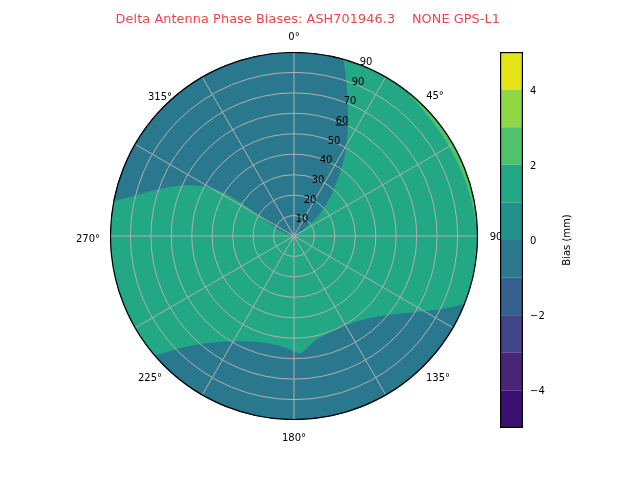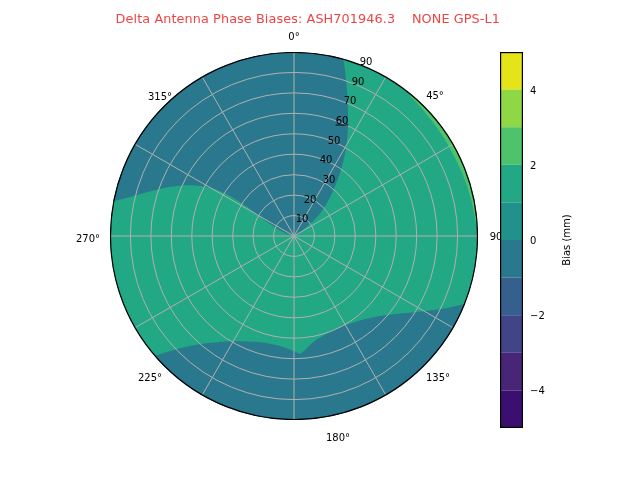--- a/index.html
+++ b/index.html
@@ -172,28 +172,28 @@
         <line x1="184" y1="184" x2="92" y2="24.6"></line>
       </g>
 
       <circle cx="184" cy="184" r="183.5" fill="none" stroke="#000000" stroke-width="1.2"></circle>
     </svg>
 
     <div class="theta-label" style="left:184px; top:-16px;">0°</div>
     <div class="theta-label" style="left:325px; top:43px;">45°</div>
     <div class="theta-label" style="left:386px; top:184px;">90</div>
     <div class="theta-label" style="left:328px; top:325px;text-align:center;">135°</div>
-    <div class="theta-label" style="left:184px; top:385px;margin-left:44px;">180°</div>
+    <div class="theta-label" style="left:184px; top:385px;">180°</div>
     <div class="theta-label" style="left:40px; top:325px;">225°</div>
     <div class="theta-label" style="left:-22px; top:186px;">270°</div>
     <div class="theta-label" style="left:38px; top:44px;margin-left:12px;">315°</div>
 
     <div class="r-label" style="left:192px; top:166px;">10</div>
     <div class="r-label" style="left:200px; top:147px;">20</div>
-    <div class="r-label" style="left:219px; top:127px;">30</div>
+    <div class="r-label" style="left:208px; top:127px;">30</div>
     <div class="r-label" style="left:216px; top:107px;">40</div>
     <div class="r-label" style="left:224px; top:88px;">50</div>
     <div class="r-label" style="left:232px; top:68px;text-decoration:underline;">60</div>
     <div class="r-label" style="left:240px; top:48px;">70</div>
     <div class="r-label" style="left:248px; top:29px;">90</div>
     <div class="r-label" style="left:256px; top:9px;">90</div>
   </div>
 
   <div id="colorbar-wrap">
     <svg class="cbar-svg" viewBox="0 0 23 376" preserveAspectRatio="none">

